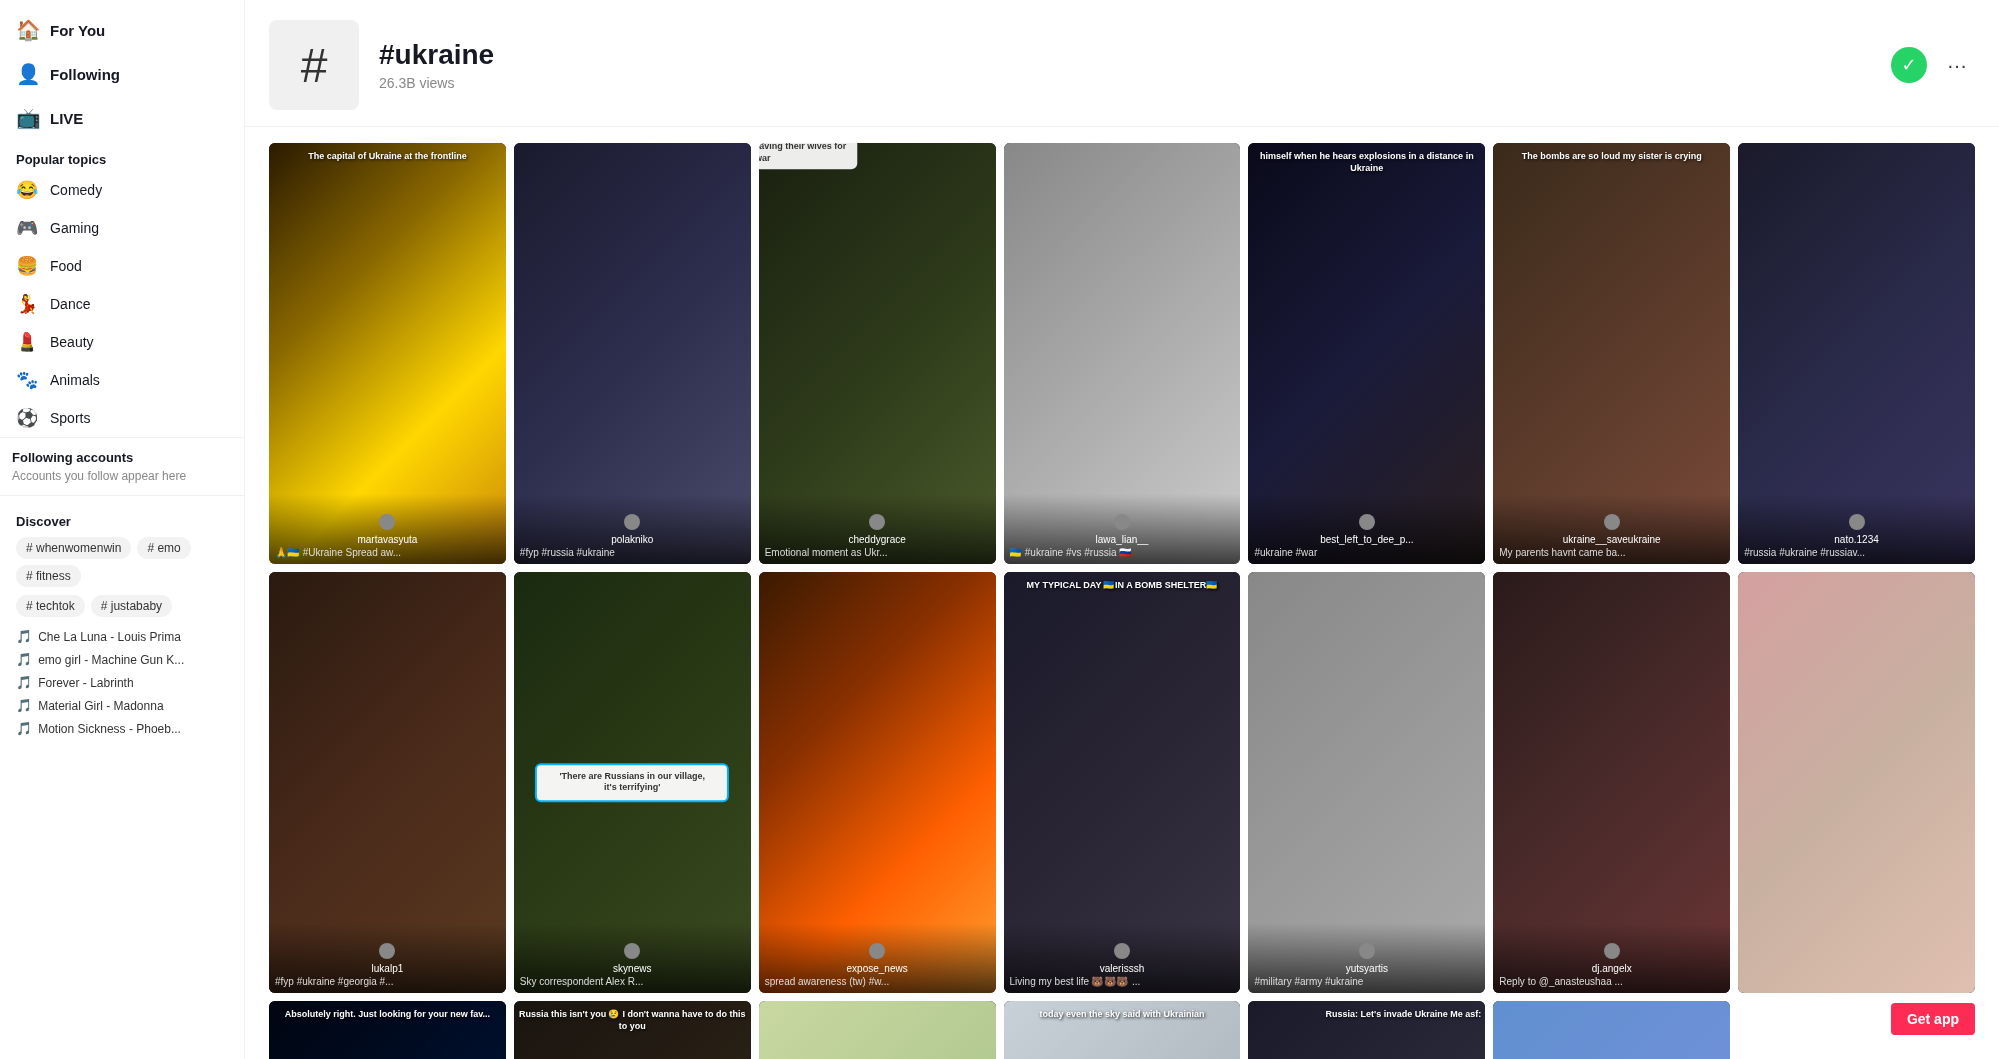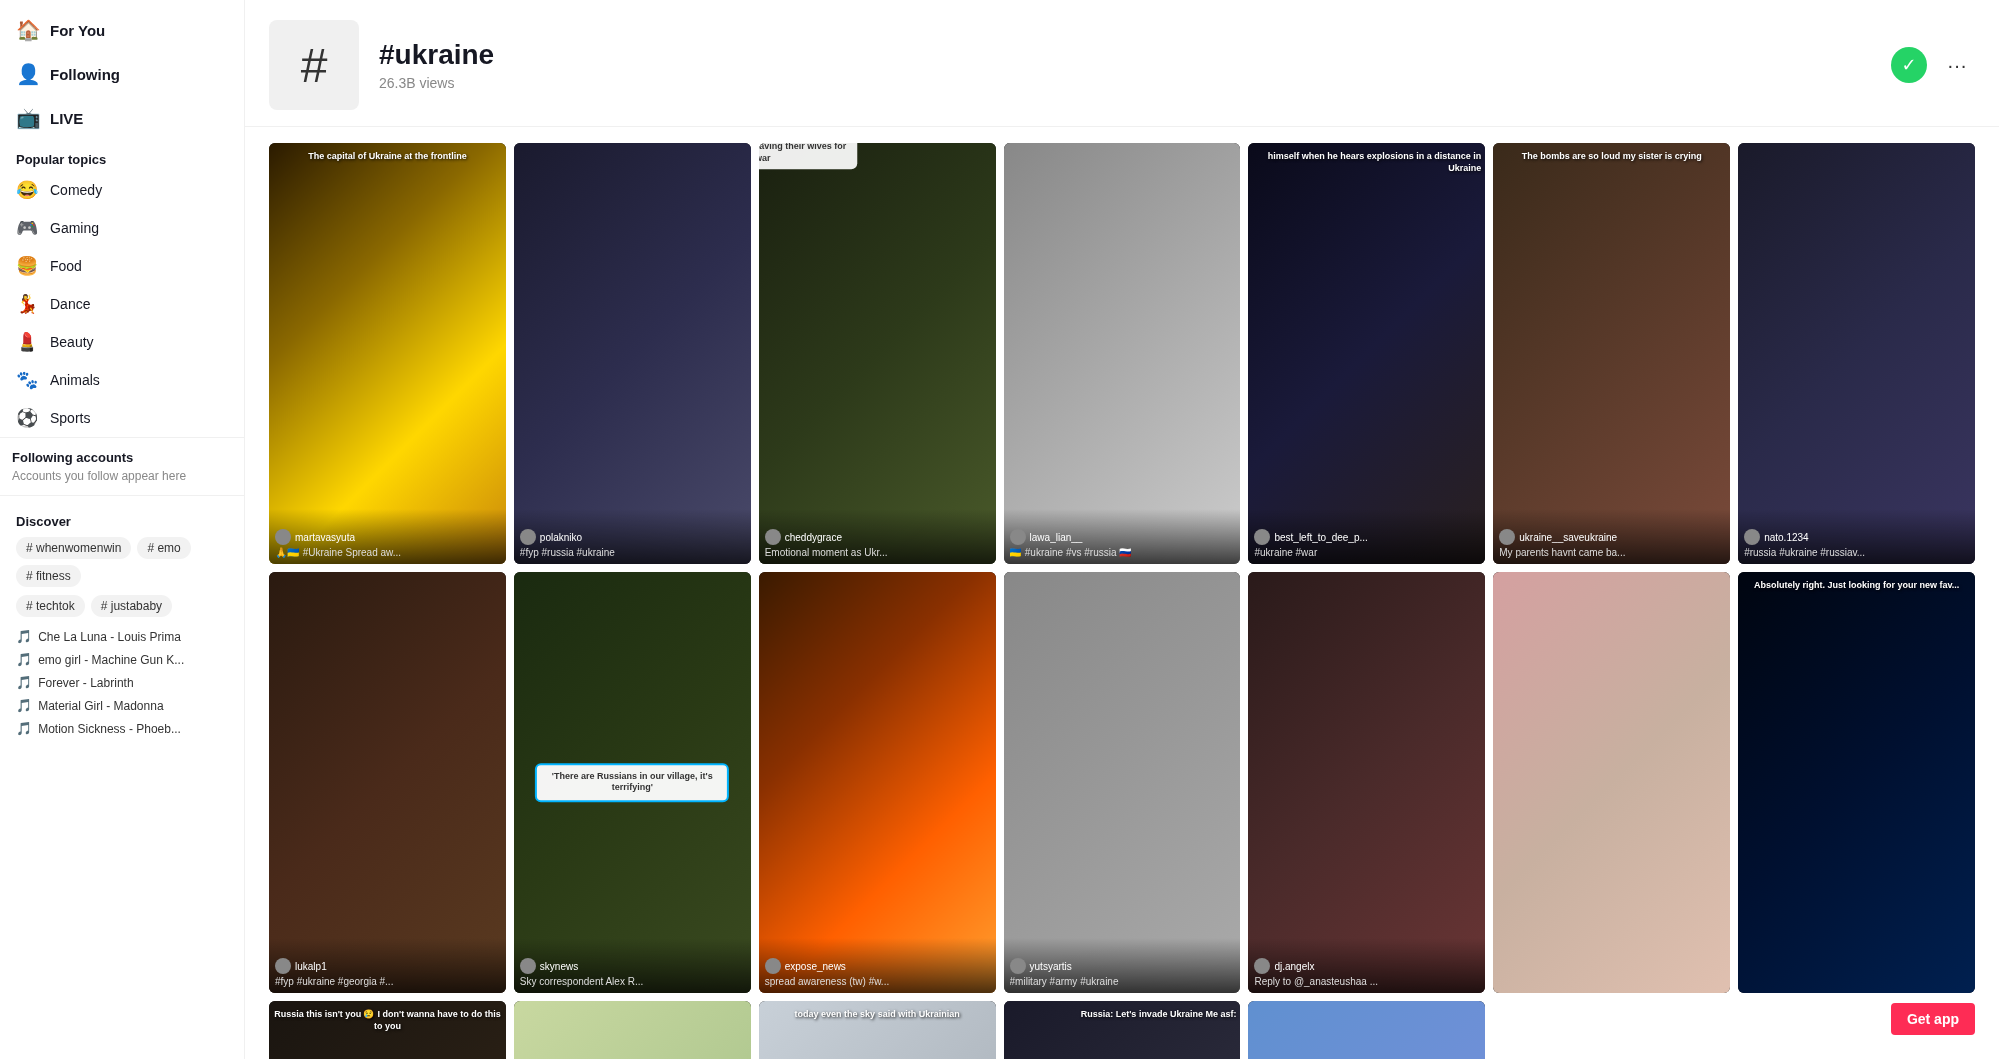--- a/index.html
+++ b/index.html
@@ -168,20 +168,21 @@
       font-size: 10px;
     }
     .video-user {
       display: flex;
       align-items: center;
       gap: 4px;
       font-size: 10px;
       color: white;
       font-weight: 500;
       margin-bottom: 2px;
+      flex-direction: column;
     }
     .user-avatar {
       width: 16px; height: 16px;
       border-radius: 50%;
       background: #888;
       flex-shrink: 0;
     }
     .video-desc {
       font-size: 10px;
       color: #ddd;
@@ -400,21 +401,21 @@
         <div class="video-caption">
           <div class="video-user">
             <div class="user-avatar"></div>
             <span>lawa_lian__</span>
           </div>
           <div class="video-desc">🇺🇦 #ukraine #vs #russia 🇷🇺</div>
         </div>
       </div>
       <div class="video-card">
         <div class="video-thumbnail bg-night">
-          <div class="video-text-overlay" style="position: absolute; top: 8px; left: 4px; right: 4px; font-size: 9px; color: white; font-weight: 700; text-shadow: rgba(0, 0, 0, 0.9) 1px 1px 3px; line-height: 1.3; text-align: right;">himself when he hears explosions in a distance in Ukraine</div>
+          <div class="video-text-overlay" style="position: absolute; top: 8px; left: 4px; right: 4px; font-size: 9px; color: white; font-weight: 700; text-shadow: rgba(0, 0, 0, 0.9) 1px 1px 3px; line-height: 1.3; text-align: center;">himself when he hears explosions in a distance in Ukraine</div>
         </div>
         <div class="video-caption">
           <div class="video-user">
             <div class="user-avatar"></div>
             <span>best_left_to_dee_p...</span>
           </div>
           <div class="video-desc">#ukraine #war</div>
         </div>
       </div>
       <div class="video-card">
@@ -444,38 +445,50 @@
         <div class="video-caption">
           <div class="video-user">
             <div class="user-avatar"></div>
             <span>lukalp1</span>
           </div>
           <div class="video-desc">#fyp #ukraine #georgia #...</div>
         </div>
       </div>
       <div class="video-card">
         <div class="video-thumbnail bg-soldier">
-          <div style="position: absolute; top: 50%; left: 50%; transform: translate(-50%, -50%); background: rgba(255, 255, 255, 0.95); border: 2px solid rgb(0, 180, 255); border-radius: 6px; padding: 6px 12px; font-size: 9px; color: rgb(51, 51, 51); font-weight: 600; line-height: 1.3; text-align: center; width: 82%; z-index: 2;">'There are Russians in our village, it's terrifying'</div>
+          <div style="position: absolute; top: 50%; left: 50%; transform: translate(-50%, -50%); background: rgba(255, 255, 255, 0.95); border: 2px solid rgb(0, 180, 255); border-radius: 6px; padding: 6px 20px; font-size: 9px; color: rgb(51, 51, 51); font-weight: 600; line-height: 1.3; text-align: center; width: 82%; z-index: 2;">'There are Russians in our village, it's terrifying'</div>
         </div>
         <div class="video-caption">
           <div class="video-user">
             <div class="user-avatar"></div>
             <span>skynews</span>
           </div>
           <div class="video-desc">Sky correspondent Alex R...</div>
         </div>
       </div>
       <div class="video-card">
         <div class="video-thumbnail bg-fire"></div>
         <div class="video-caption">
           <div class="video-user">
             <div class="user-avatar"></div>
             <span>expose_news</span>
           </div>
           <div class="video-desc">spread awareness (tw) #w...</div>
+        </div>
+      </div>
+      <div class="video-card">
+        <div class="video-thumbnail bg-girl-indoors">
+          <div class="video-text-overlay" style="position: absolute; top: 8px; left: 4px; right: 4px; font-size: 9px; color: white; font-weight: 700; text-shadow: rgba(0, 0, 0, 0.9) 1px 1px 3px; line-height: 1.3; text-align: center;">MY TYPICAL DAY 🇺🇦IN A BOMB SHELTER🇺🇦</div>
+        </div>
+        <div class="video-caption">
+          <div class="video-user">
+            <div class="user-avatar"></div>
+            <span>valerisssh</span>
+          </div>
+          <div class="video-desc">Living my best life 🐻🐻🐻 ...</div>
         </div>
       </div>
       <div class="video-card">
         <div class="video-thumbnail bg-street2"></div>
         <div class="video-caption">
           <div class="video-user">
             <div class="user-avatar"></div>
             <span>yutsyartis</span>
           </div>
           <div class="video-desc">#military #army #ukraine</div>

